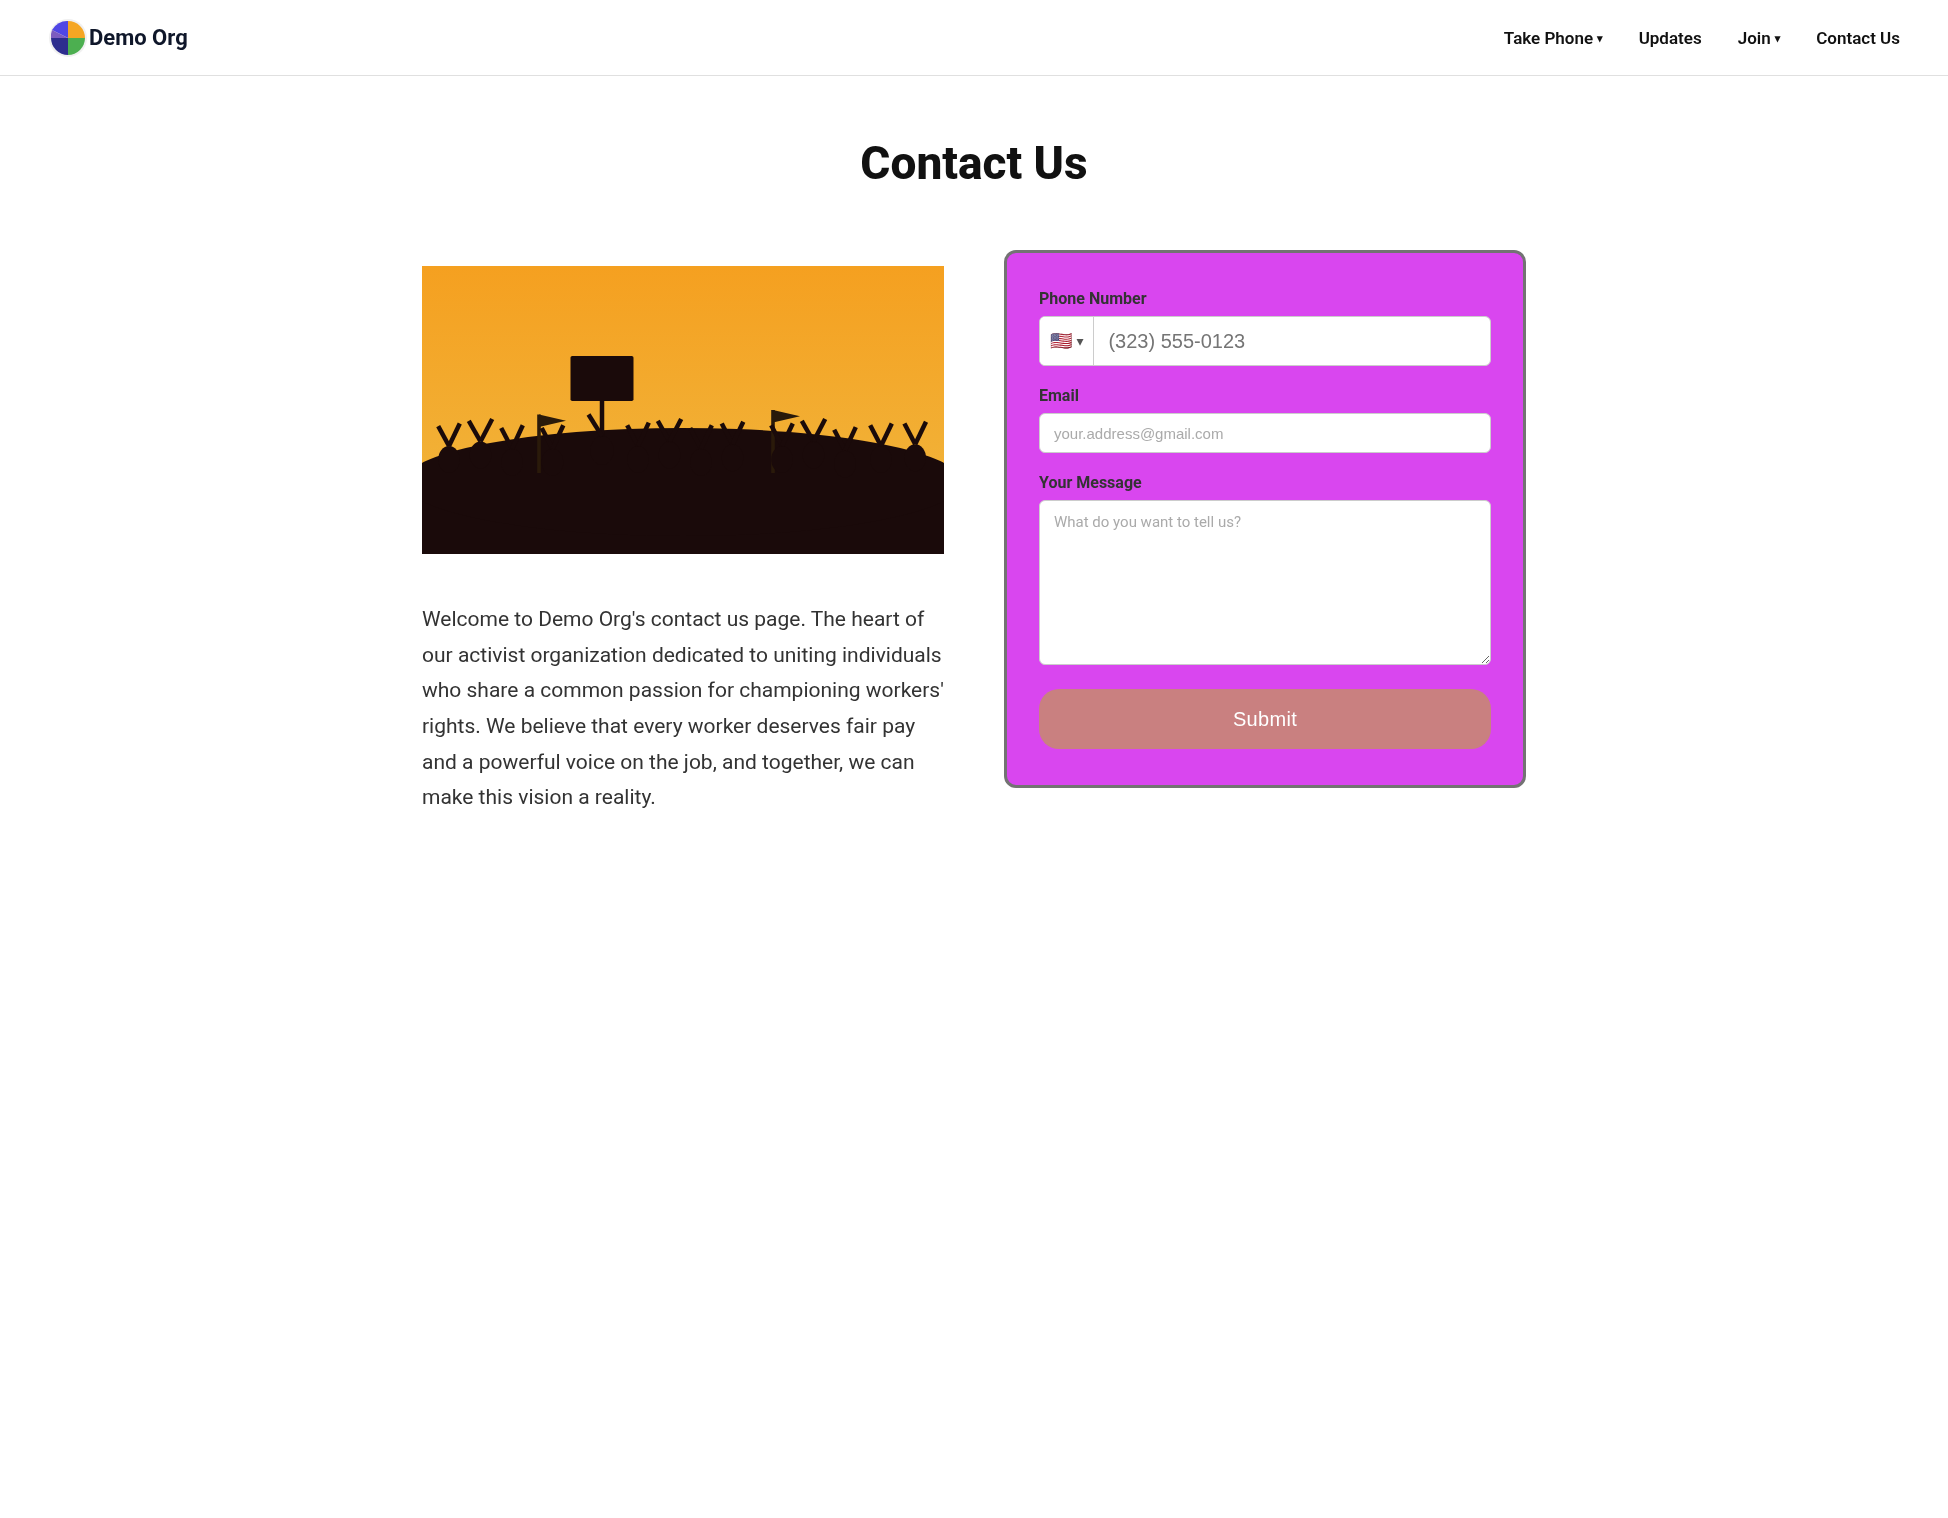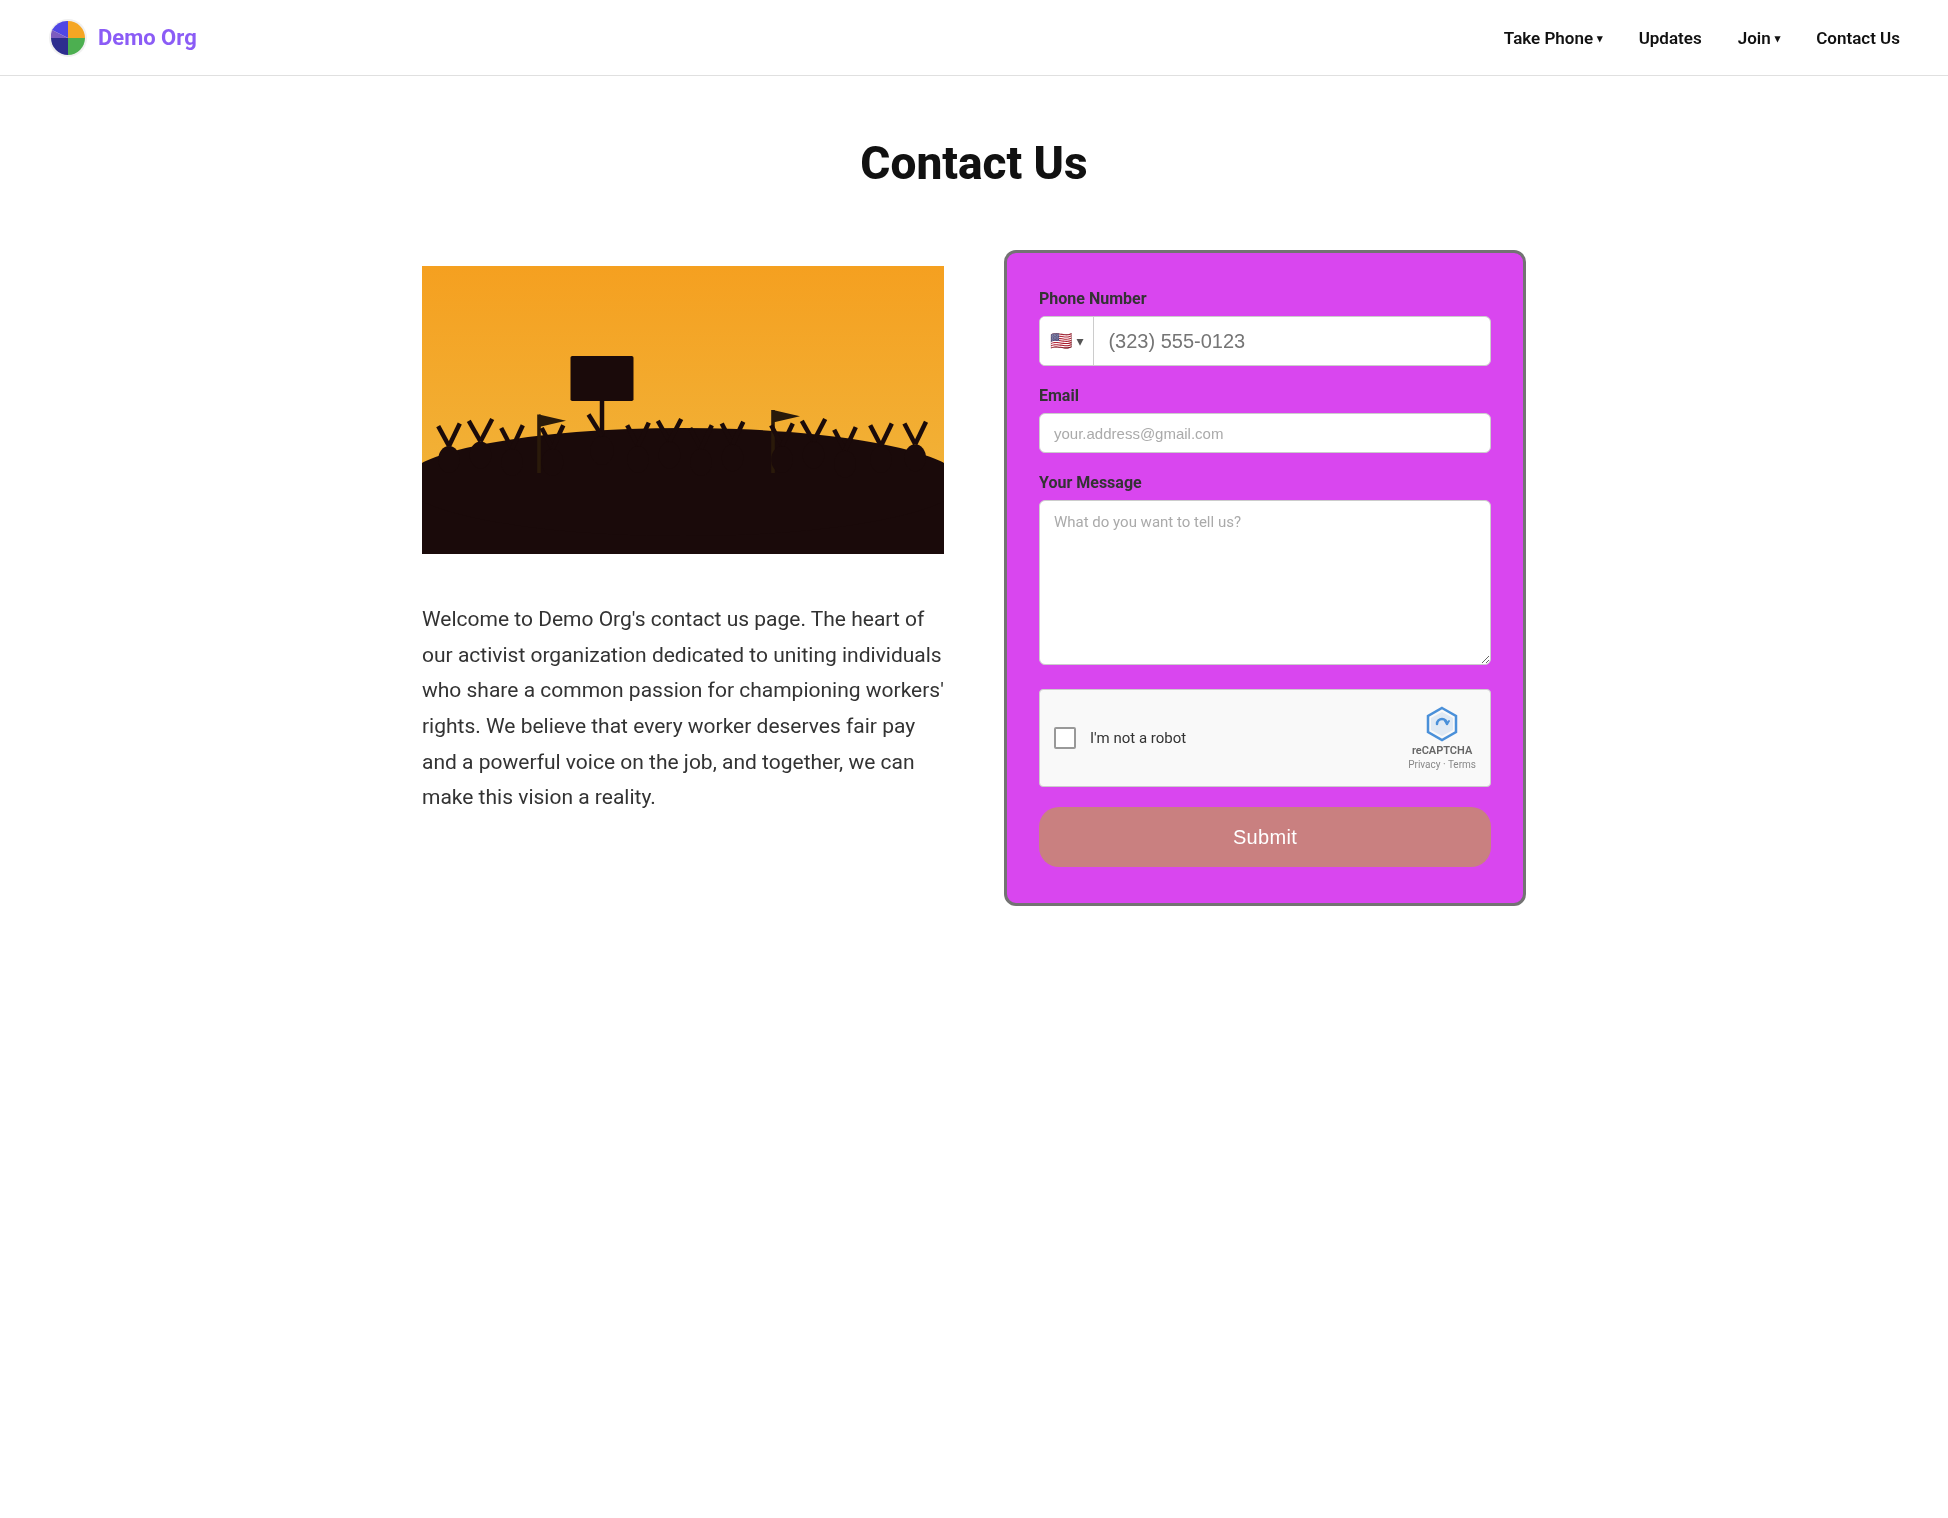--- a/index.html
+++ b/index.html
@@ -20,24 +20,24 @@
       align-items: center;
       justify-content: space-between;
       padding: 0 48px;
       height: 76px;
       border-bottom: 1px solid #e0e0e0;
     }
 
     .nav-brand {
       display: flex;
       align-items: center;
-      gap: 10px;
+      gap: 1px;
       font-size: 22px;
       font-weight: 700;
-      color: #8b5cf6;
+      color: #0f172a;
       text-decoration: none;
     }
 
     .nav-links {
       display: flex;
       align-items: center;
       gap: 36px;
     }
 
     .nav-link {
@@ -411,37 +411,20 @@
         <input class="form-input" type="email" placeholder="your.address@gmail.com" style="">
       </div>
 
       
       <div class="form-group">
         <label class="form-label">Your Message</label>
         <textarea class="form-textarea" placeholder="What do you want to tell us?" style=""></textarea>
       </div>
 
       
-      <div class="recaptcha-box">
-        <div class="recaptcha-left">
-          <div class="recaptcha-checkbox"></div>
-          <span class="recaptcha-label">I'm not a robot</span>
-        </div>
-        <div class="recaptcha-right">
-
-          <svg width="36" height="36" viewBox="0 0 36 36" xmlns="http://www.w3.org/2000/svg">
-            <path d="M18 2 L32 10 L32 26 L18 34 L4 26 L4 10 Z" fill="none" stroke="#4a90d9" stroke-width="2.5"></path>
-            <path d="M18 6 L29 12 L29 24 L18 30 L7 24 L7 12 Z" fill="#4a90d9" opacity="0.15"></path>
-            <path d="M13 18 A5 5 0 1 1 23 18" stroke="#4a90d9" stroke-width="2.5" fill="none" stroke-linecap="round"></path>
-            <path d="M23 18 L25 15 M23 18 L21 15" stroke="#4a90d9" stroke-width="2" stroke-linecap="round"></path>
-          </svg>
-          <span class="recaptcha-brand">reCAPTCHA</span>
-          <span class="recaptcha-links">Privacy · Terms</span>
-        </div>
-      </div>
 
       
       <button class="submit-btn">
         <span>Submit</span>
       </button>
 
     </div>
   </div>
 </main>
 

